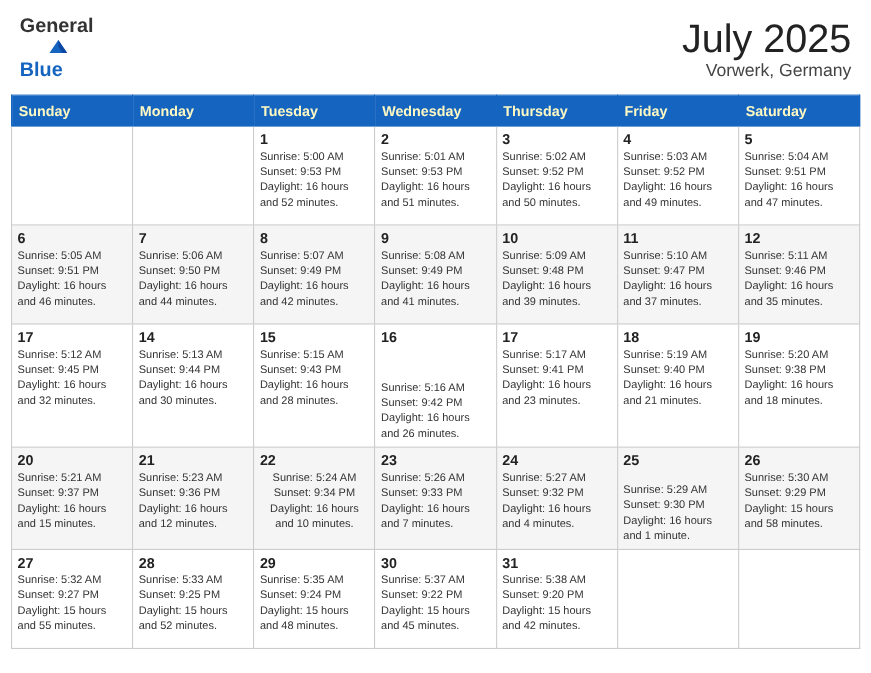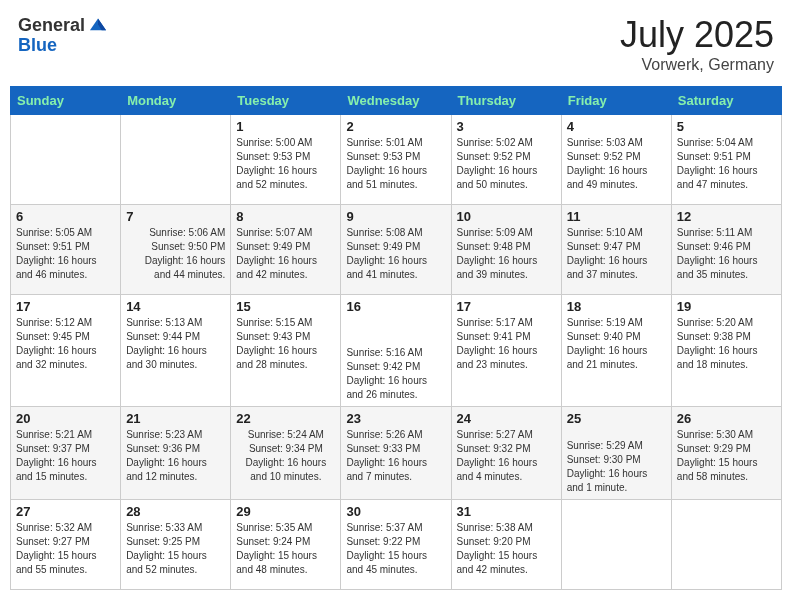--- a/index.html
+++ b/index.html
@@ -50,21 +50,21 @@
       font-size: 16px;
       color: #444;
     }
     .calendar {
       width: 100%;
       border-collapse: collapse;
       border: 1px solid #ccc;
     }
     .calendar th {
       background-color: #1565c0;
-      color: #86efac;
+      color: #fef9c3;
       font-size: 13px;
       font-weight: bold;
       padding: 6px 6px;
       text-align: left;
       border: 1px solid #1565c0;
     }
     .calendar td {
       vertical-align: top;
       border: 1px solid #ccc;
       padding: 4px 5px;
@@ -95,21 +95,21 @@
     .row-white td {
       background: #ffffff;
     }
   </style>
 </head>
 <body>
 
 <div class="header">
   <div class="logo">
     <div>
-      <div style="display:flex;align-items:center;">
+      <div style="display:flex;align-items:center;flex-direction:column;">
         <span class="logo-text-general">General</span>
         <svg class="logo-icon" viewBox="0 0 30 30">
           <polygon points="4,22 15,6 26,22" fill="#1565c0"></polygon>
           <polygon points="15,6 26,22 20,22 15,14" fill="#0d47a1"></polygon>
         </svg>
       </div>
       <span class="logo-text-blue">Blue</span>
     </div>
   </div>
   <div class="title-block">
@@ -173,21 +173,21 @@
       <tr class="row-shaded">
         <td>
           <span class="day-number">6</span>
           <div class="day-info" style="white-space: pre-line;">Sunrise: 5:05 AM
 Sunset: 9:51 PM
 Daylight: 16 hours
 and 46 minutes.</div>
         </td>
         <td>
           <span class="day-number">7</span>
-          <div class="day-info" style="white-space: pre-line; text-align: right;">Sunrise: 5:06 AM
+          <div class="day-info" style="white-space: pre-line;">Sunrise: 5:06 AM
 Sunset: 9:50 PM
 Daylight: 16 hours
 and 44 minutes.</div>
         </td>
         <td>
           <span class="day-number">8</span>
           <div class="day-info" style="white-space: pre-line;">Sunrise: 5:07 AM
 Sunset: 9:49 PM
 Daylight: 16 hours
 and 42 minutes.</div>

